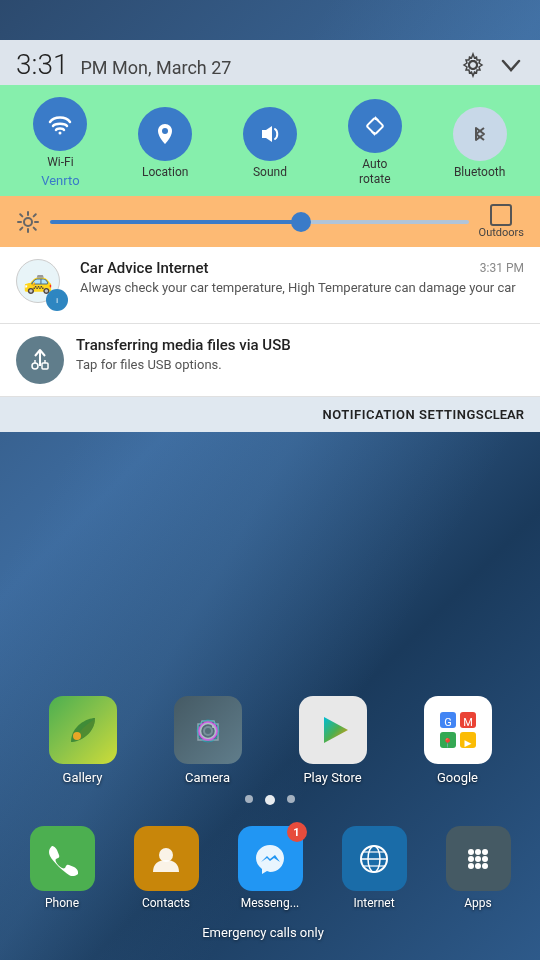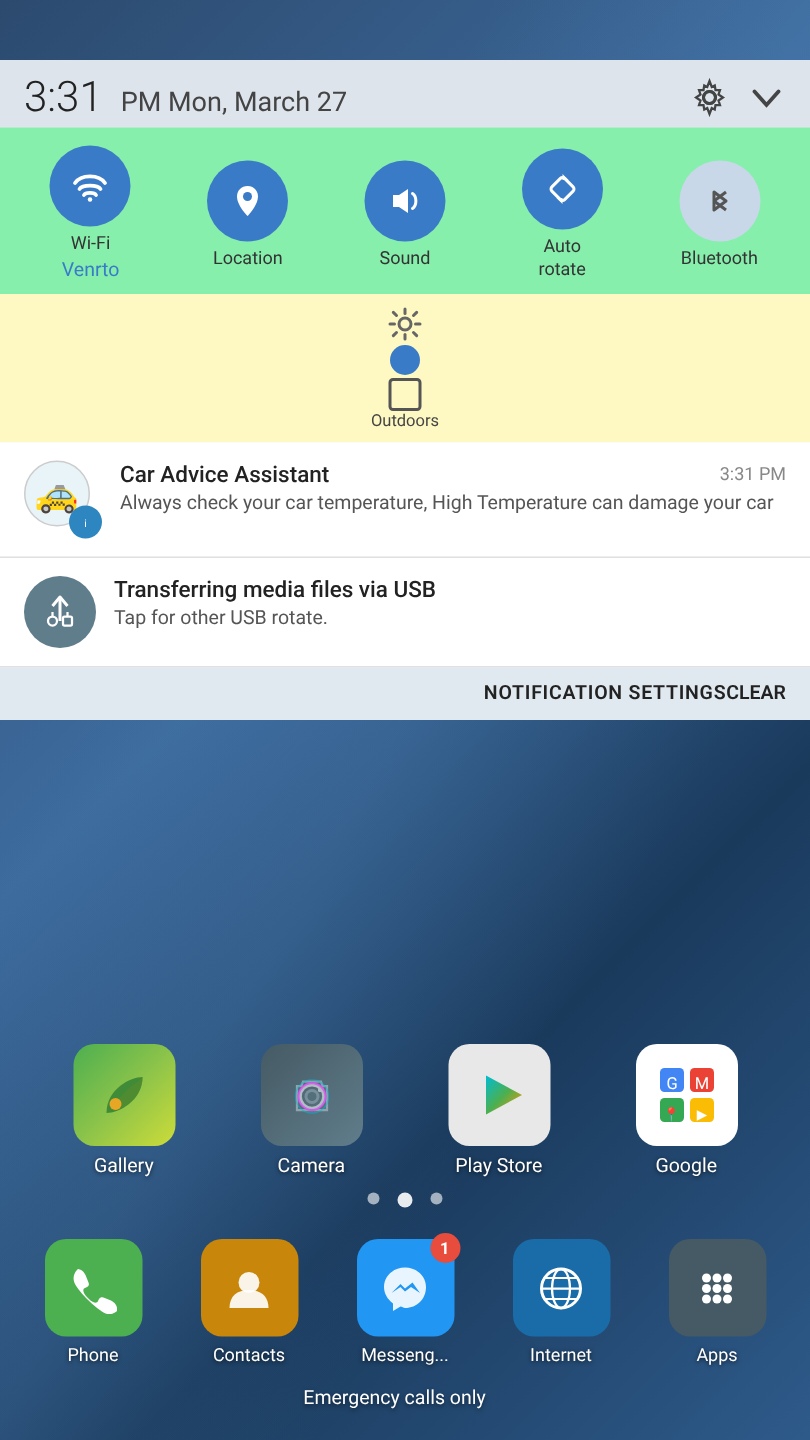--- a/index.html
+++ b/index.html
@@ -109,23 +109,22 @@
       font-size: 13px;
       color: #3a7bc8;
       text-align: right;
     }
 
     
     .brightness-row {
       display: flex;
       align-items: center;
       padding: 8px 16px;
-      background: #fef9c3;
+      background: #fdba74;
       gap: 10px;
-      flex-direction: column;
     }
 
     .brightness-slider-track {
       flex: 1;
       height: 4px;
       background: #b0c4d8;
       border-radius: 2px;
       position: relative;
     }
 
@@ -720,21 +719,21 @@
           <div class="car-main-icon">🚕</div>
           <div class="car-sub-icon">
             <svg width="12" height="12" viewBox="0 0 12 12">
               <circle cx="6" cy="6" r="5" fill="#2e86c1"></circle>
               <text x="6" y="9" font-size="7" fill="white" text-anchor="middle">i</text>
             </svg>
           </div>
         </div>
         <div class="notification-body">
           <div class="notification-title-row">
-            <span class="notification-app">Car Advice Assistant</span>
+            <span class="notification-app">Car Advice Internet</span>
             <span class="notification-time">3:31 PM</span>
           </div>
           <p class="notification-text">Always check your car temperature, High Temperature can damage your car</p>
         </div>
       </div>
     </div>
 
     <div class="notification-card">
       <div class="notification-header">
         <div class="usb-circle">
@@ -745,21 +744,21 @@
             <circle cx="9" cy="20" r="3" fill="none" stroke="white" stroke-width="1.5"></circle>
             <rect x="16" y="17" width="6" height="6" rx="1" fill="none" stroke="white" stroke-width="1.5"></rect>
             <line x1="9" y1="14" x2="9" y2="17" stroke="white" stroke-width="1.5"></line>
             <line x1="19" y1="14" x2="19" y2="17" stroke="white" stroke-width="1.5"></line>
           </svg>
         </div>
         <div class="notification-body">
           <div class="notification-title-row">
             <span class="notification-app">Transferring media files via USB</span>
           </div>
-          <p class="notification-text">Tap for other USB rotate.</p>
+          <p class="notification-text">Tap for files USB options.</p>
         </div>
       </div>
     </div>
   </div>
 
   <div class="notification-settings-bar">
     <span class="notif-settings-label">NOTIFICATION SETTINGS</span>
     <span class="notif-clear-btn">CLEAR</span>
   </div>
 </div>

